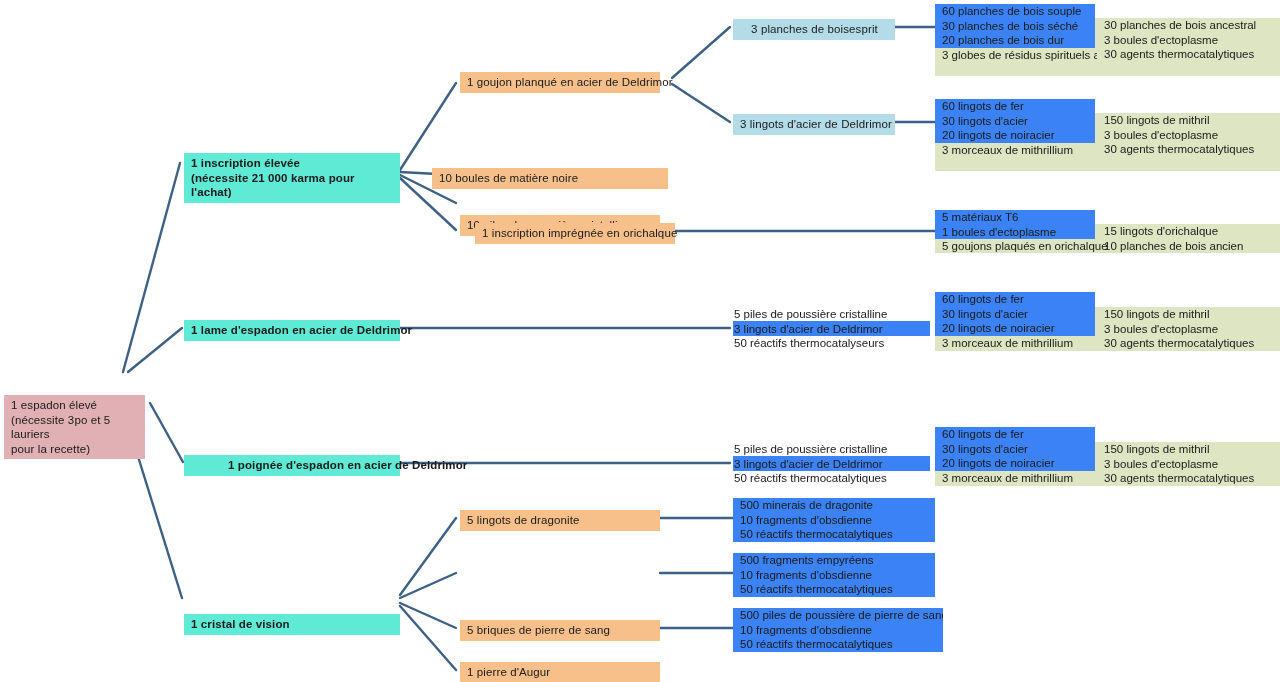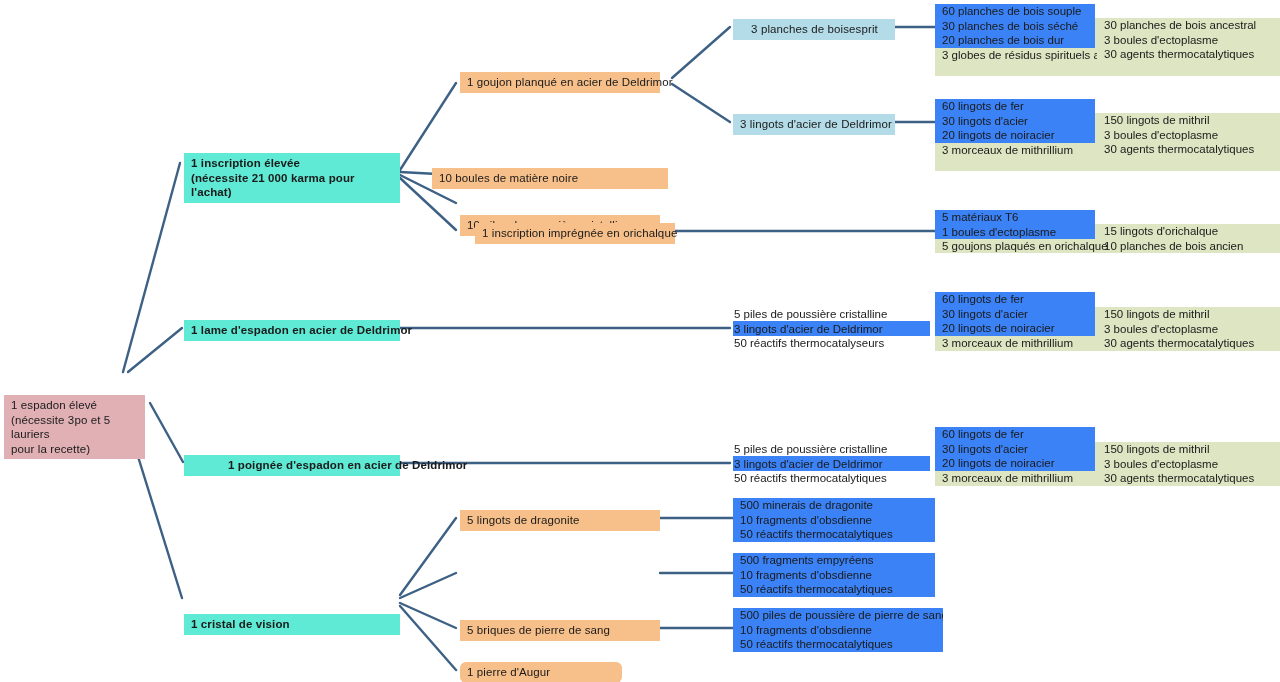--- a/index.html
+++ b/index.html
@@ -127,21 +127,21 @@
 
   <div class="node n-orange" style="left:460px; top:195px; width:200px;margin-top:20px;">10 piles de poussière cristalline</div>
 
   <div class="node n-orange" style="left:475px; top:223px; width:200px;">1 inscription imprégnée en orichalque</div>
 
   <div class="node n-orange" style="left:460px; top:510px; width:200px;">5 lingots de dragonite</div>
 
 
   <div class="node n-orange" style="left:460px; top:620px; width:200px;">5 briques de pierre de sang</div>
 
-  <div class="node n-orange" style="left:460px; top:662px; width:162px;border-radius:6px;">1 pierre d'Augur</div>
+  <div class="node n-orange" style="left:460px; top:662px; width:200px;">1 pierre d'Augur</div>
 
   <div class="node n-blue" style="left:733px; top:19px; width:162px;text-align:center;">3 planches de boisesprit</div>
 
   <div class="node n-blue" style="left:733px; top:114px; width:162px;">3 lingots d'acier de Deldrimor</div>
 
   <div class="panel p-green" style="left:935px; top:18px; width:345px; height:58px;">
     <div class="row" style="visibility:hidden;">&nbsp;</div>
   </div>
   <div class="panel p-blue" style="left:935px; top:4px; width:160px; height:44px;"></div>
   <div class="panel over clip" style="left:935px; top:4px; width:162px; height:58px;">

